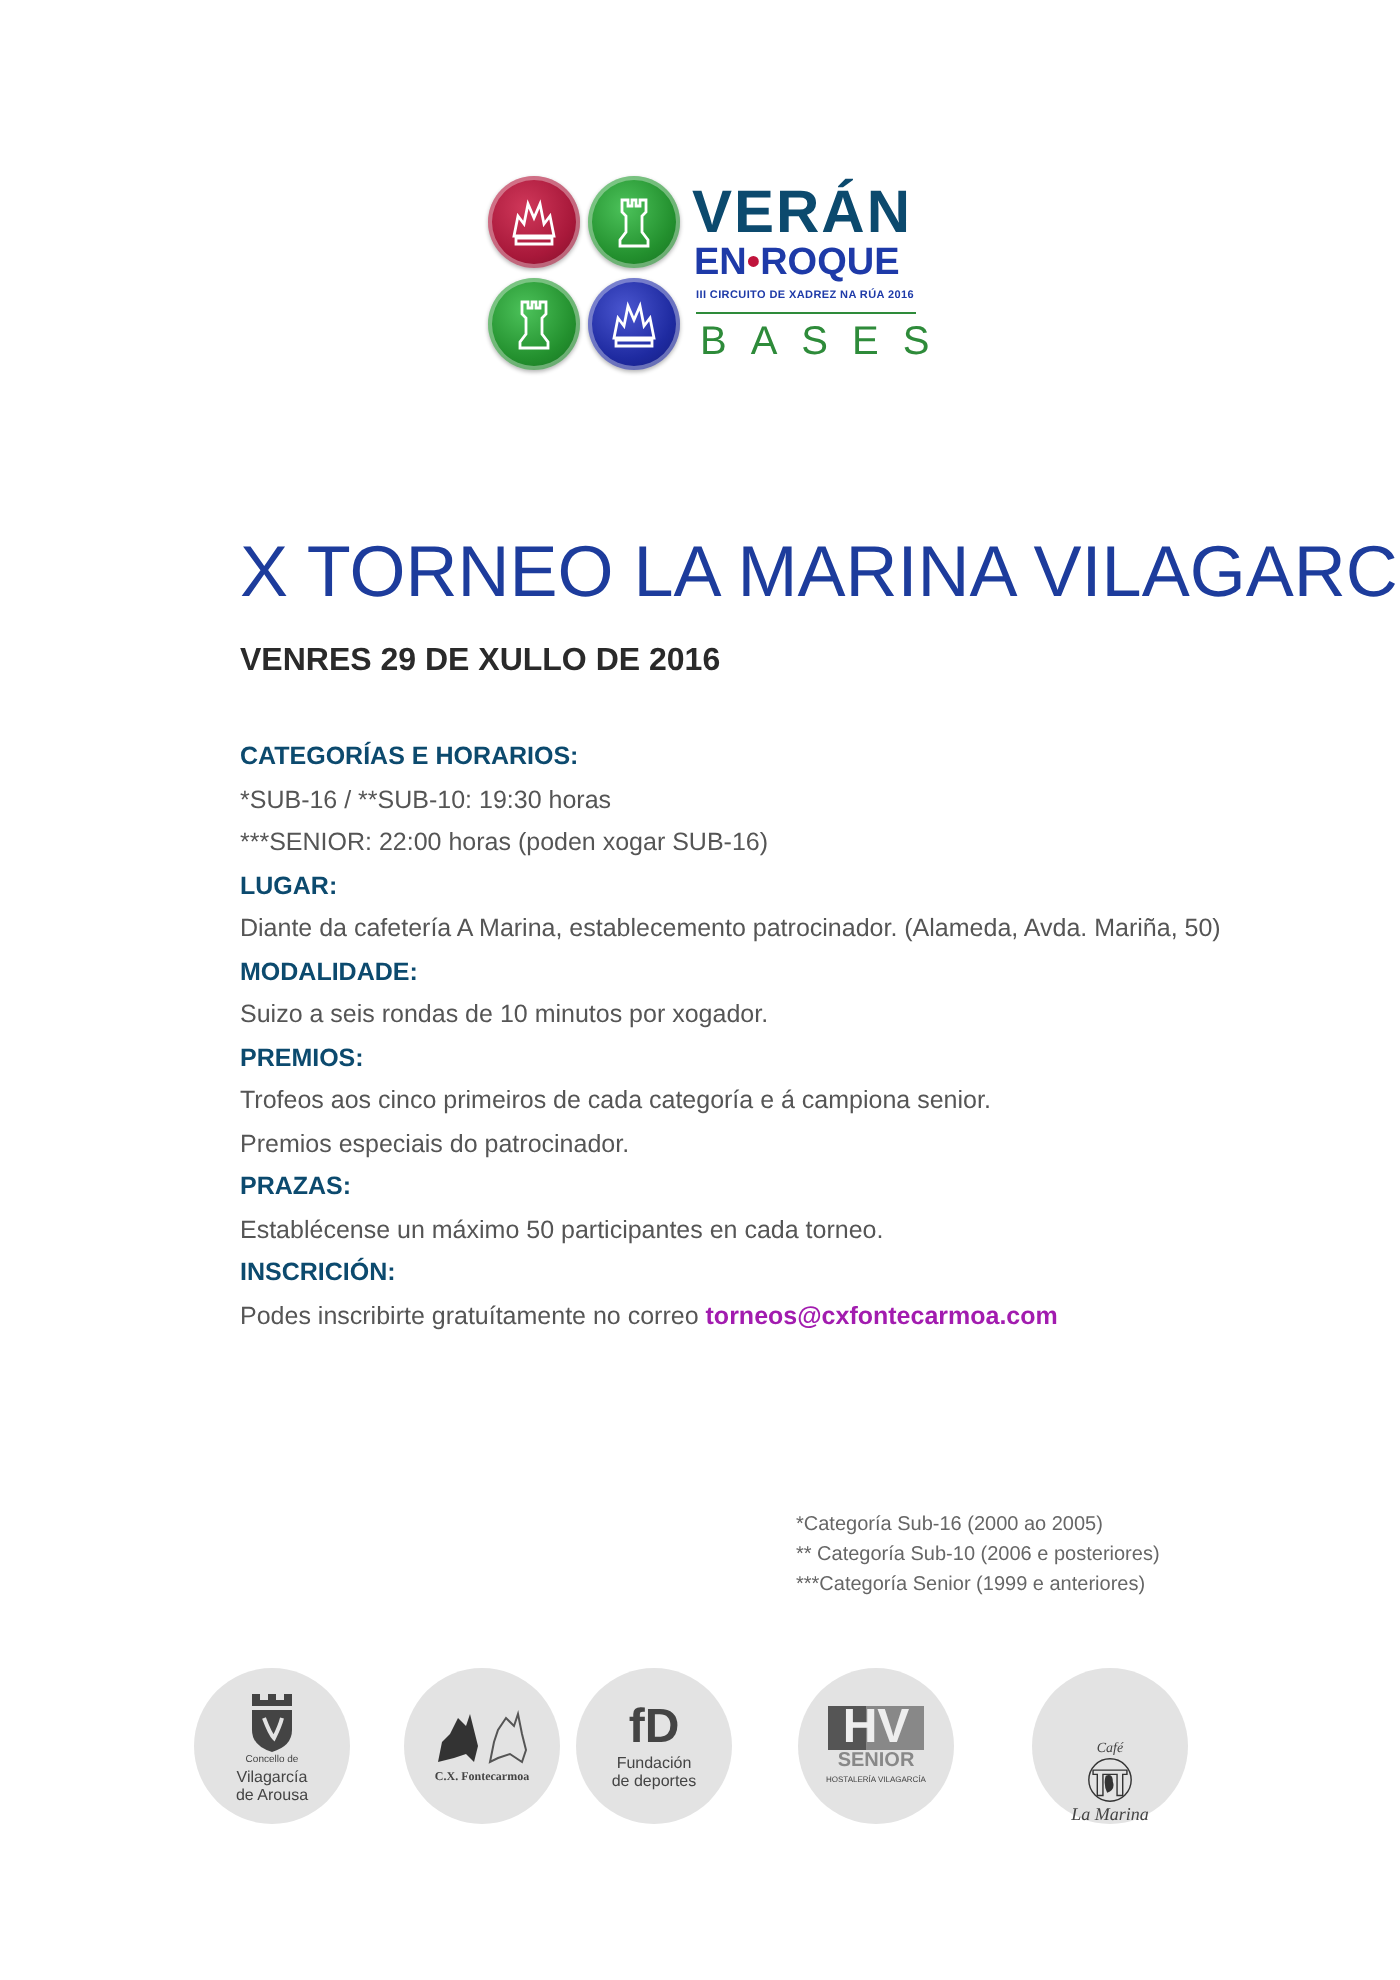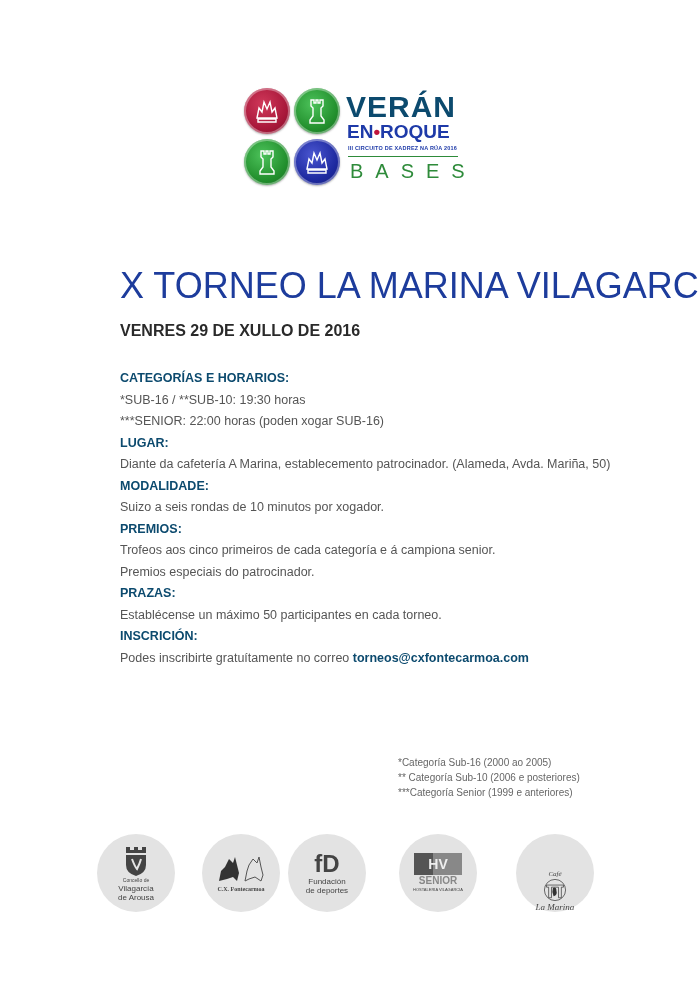--- a/index.html
+++ b/index.html
@@ -20,21 +20,21 @@
   .brand-tag { position: absolute; left: 348px; top: 145px; font-size: 5.5px; color: #1e3aa8; font-weight: bold; letter-spacing: 0.2px; }
   .brand-line { position: absolute; left: 348px; top: 156px; width: 110px; height: 1px; background: #2e8b3a; }
   .brand-bases { position: absolute; left: 350px; top: 160px; font-size: 20px; color: #2e8b3a; letter-spacing: 12px; line-height: 22px; }
 
   .title { position: absolute; left: 120px; top: 270px; font-size: 36px; color: #1d3c9c; line-height: 32px; white-space: nowrap; }
   .date { position: absolute; left: 120px; top: 321px; font-size: 16px; font-weight: bold; color: #2a2a2a; line-height: 20px; }
 
   .body { position: absolute; left: 120px; top: 368px; width: 560px; font-size: 12.5px; line-height: 21.5px; color: #555; }
   .body .h { font-weight: bold; color: #0c4a6e; }
   .body .p { white-space: nowrap; }
-  .body b { color: #0c4a6e; text-align: right; }
+  .body b { color: #a21caf; text-align: right; }
 
   .notes { position: absolute; left: 398px; top: 755px; font-size: 10px; line-height: 15px; color: #666; white-space: nowrap; }
 
   .sponsor {
     position: absolute; width: 78px; height: 78px; border-radius: 50%; background: #e3e3e3;
     display: flex; flex-direction: column; align-items: center; justify-content: center; color: #444;
   }
   .sponsor .t1 { font-size: 5px; line-height: 7px; }
   .sponsor .t2 { font-size: 8px; line-height: 9px; font-weight: bold; }
   .sponsor .t3 { font-size: 8px; line-height: 9px; }
@@ -113,21 +113,21 @@
         <path d="M30 28 L32 18 L34 12 L38 6 L42 10 L44 4 L46 14 L48 22 L46 28 L40 24 L34 26 Z" fill="none" stroke="#555" stroke-width="1"></path>
       </svg>
     <div class="t2" style="font-family:'Liberation Serif',serif;font-size:6px;">C.X. Fontecarmoa</div>
   </div>
   <div class="sponsor" style="left:288px;top:834px;">
     <div style="font-size:24px;line-height:26px;color:#444;font-weight:bold;">fD</div>
     <div class="t3">Fundación</div>
     <div class="t3">de deportes</div>
   </div>
   <div class="sponsor" style="left:399px;top:834px;">
-    <div style="width:48px;height:22px;background:linear-gradient(90deg,#555 0 40%,#888 40%);color:#eee;font-weight:bold;font-size:14px;line-height:22px;text-align:center;">HV</div>
+    <div style="width:48px;height:22px;background:linear-gradient(90deg,#555 0 40%,#888 40%);color:#eee;font-weight:bold;font-size:24px;line-height:22px;text-align:center;">HV</div>
     <div class="t2" style="font-size:10px;line-height:11px;color:#888;">SENIOR</div>
     <div class="t1" style="font-size:4px;">HOSTALERÍA VILAGARCÍA</div>
   </div>
   <div class="sponsor" style="left:516px;top:834px;">
     <div style="font-family:'Liberation Serif',serif;font-style:italic;font-size:7px;line-height:8px;margin-top:36px;">Café</div>
     <svg width="40" height="34" viewBox="0 0 40 34">
         <circle cx="20" cy="17" r="15" fill="none" stroke="#333" stroke-width="1"></circle>
         <path d="M8 10 H32 V13 H29 V28 H25 V13 H15 V28 H11 V13 H8 Z" fill="none" stroke="#333" stroke-width="1"></path>
         <path d="M17 14 Q22 12 22 18 Q24 24 18 26 Q15 20 17 14 Z" fill="#333"></path>
       </svg>

